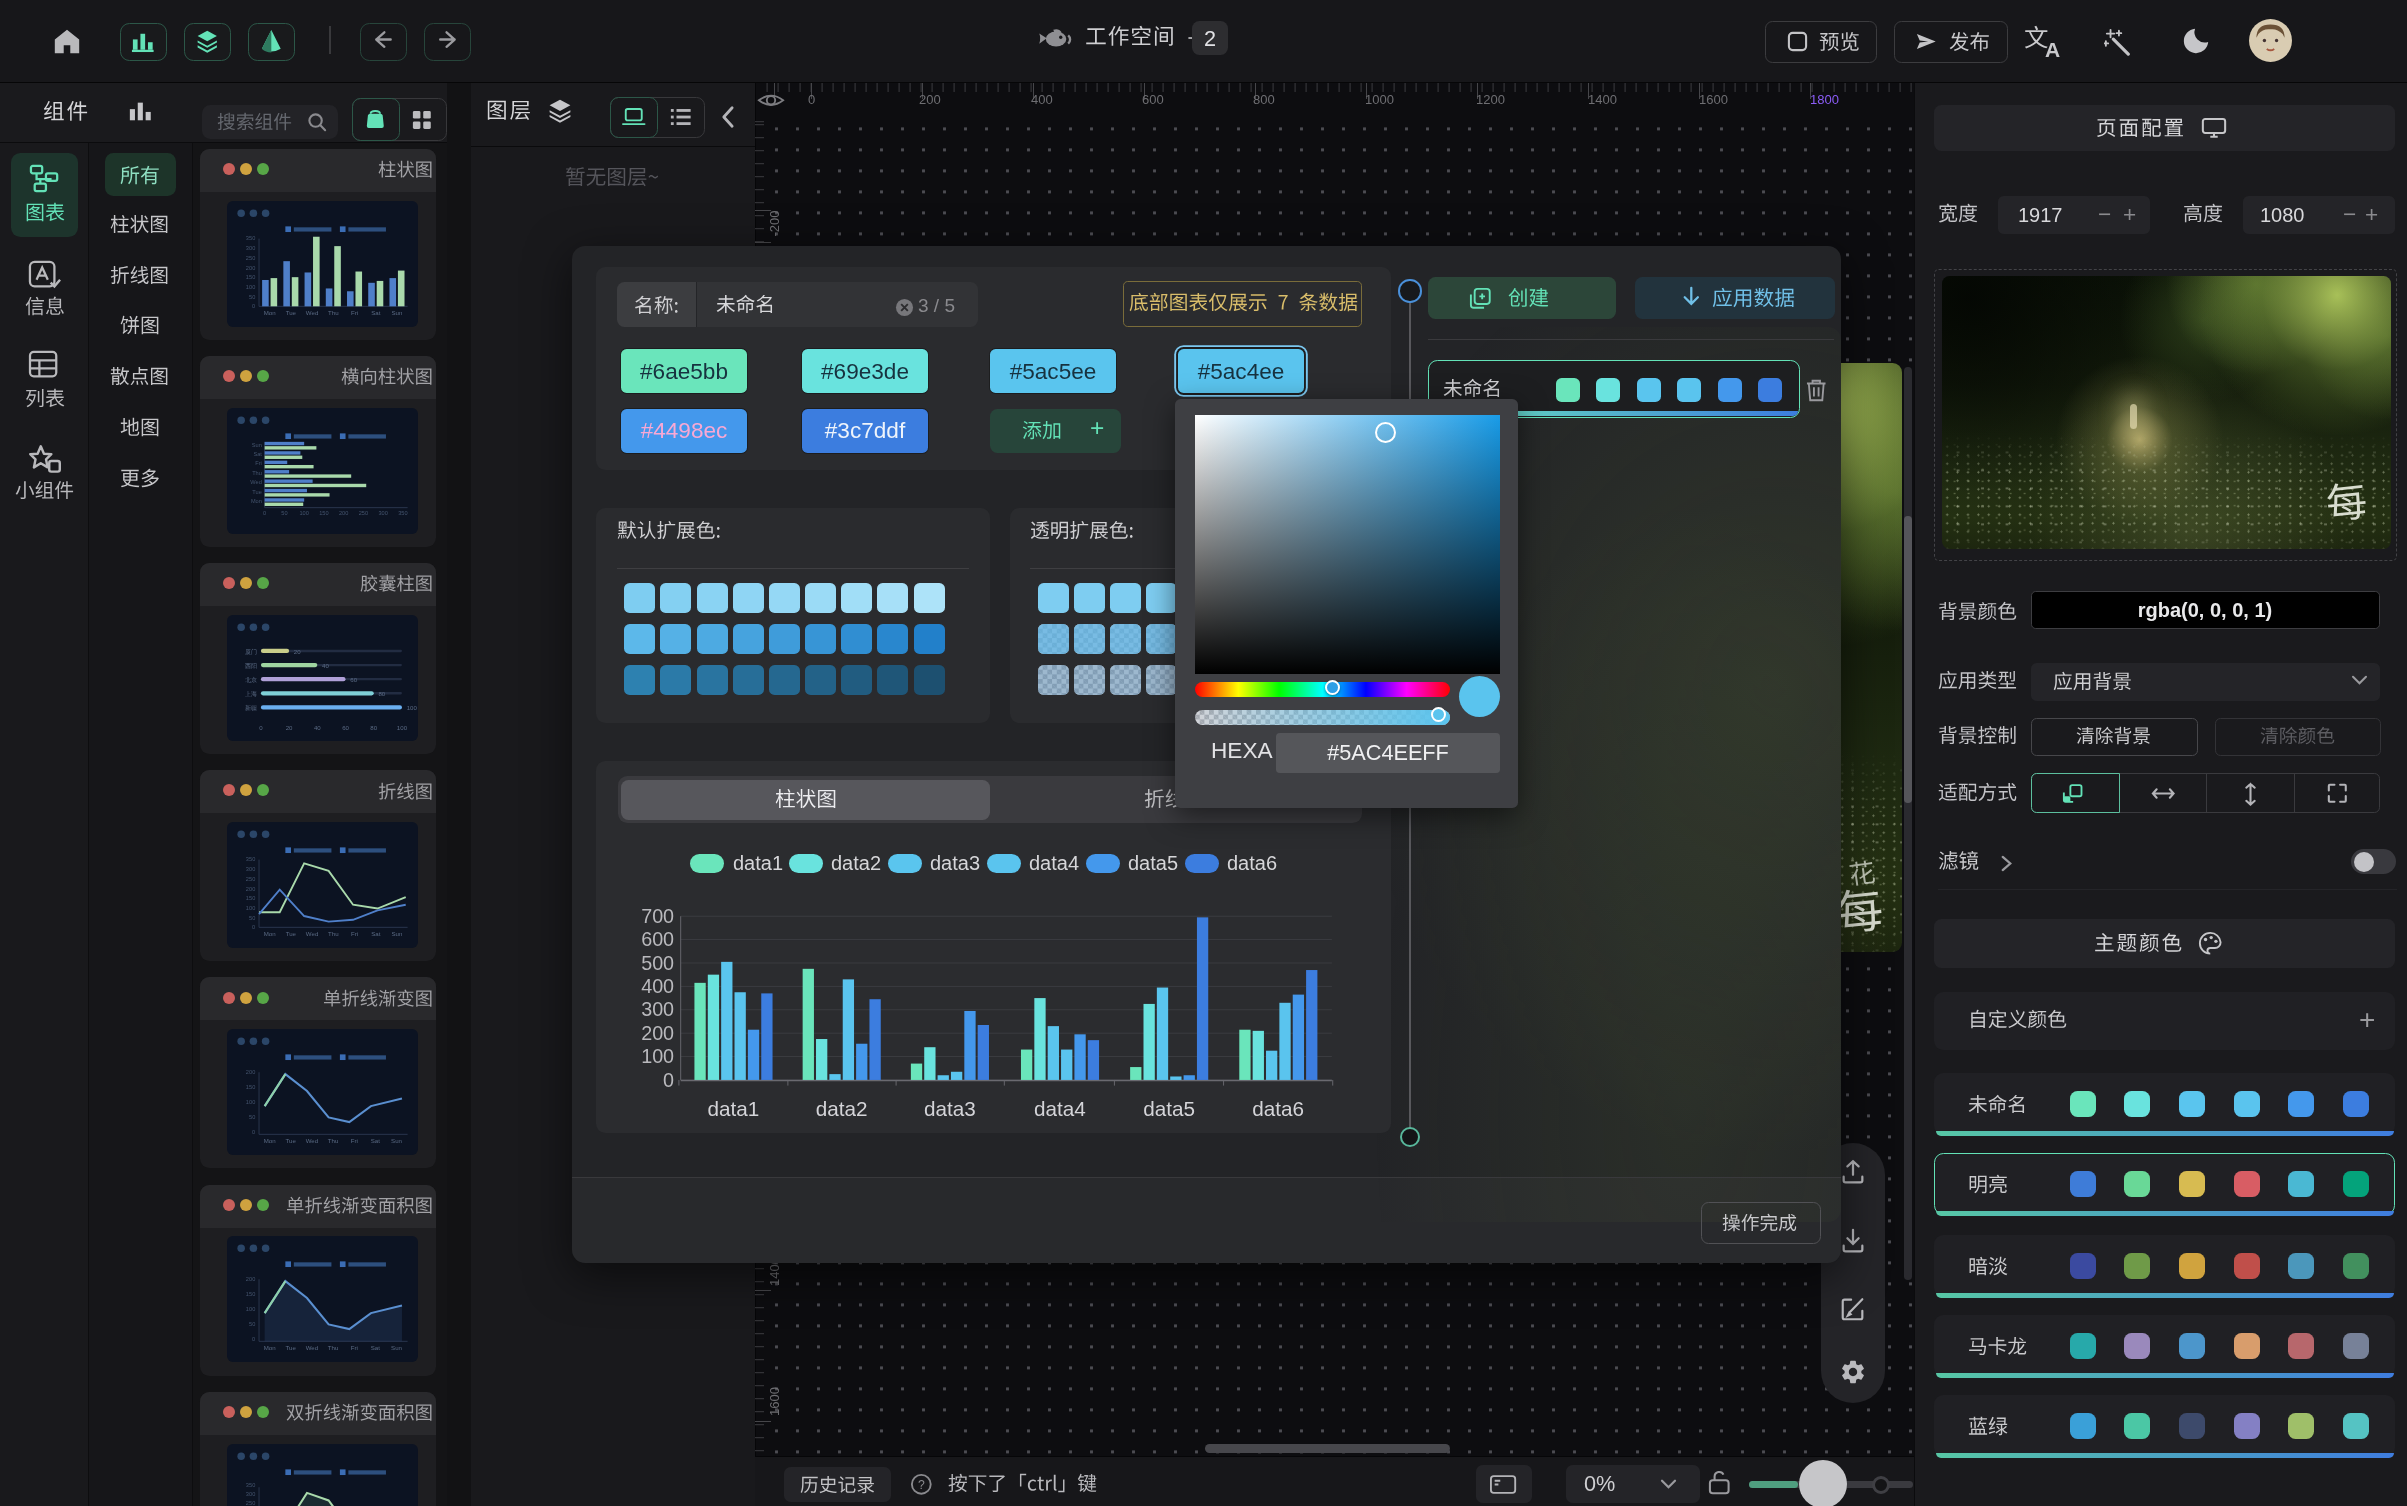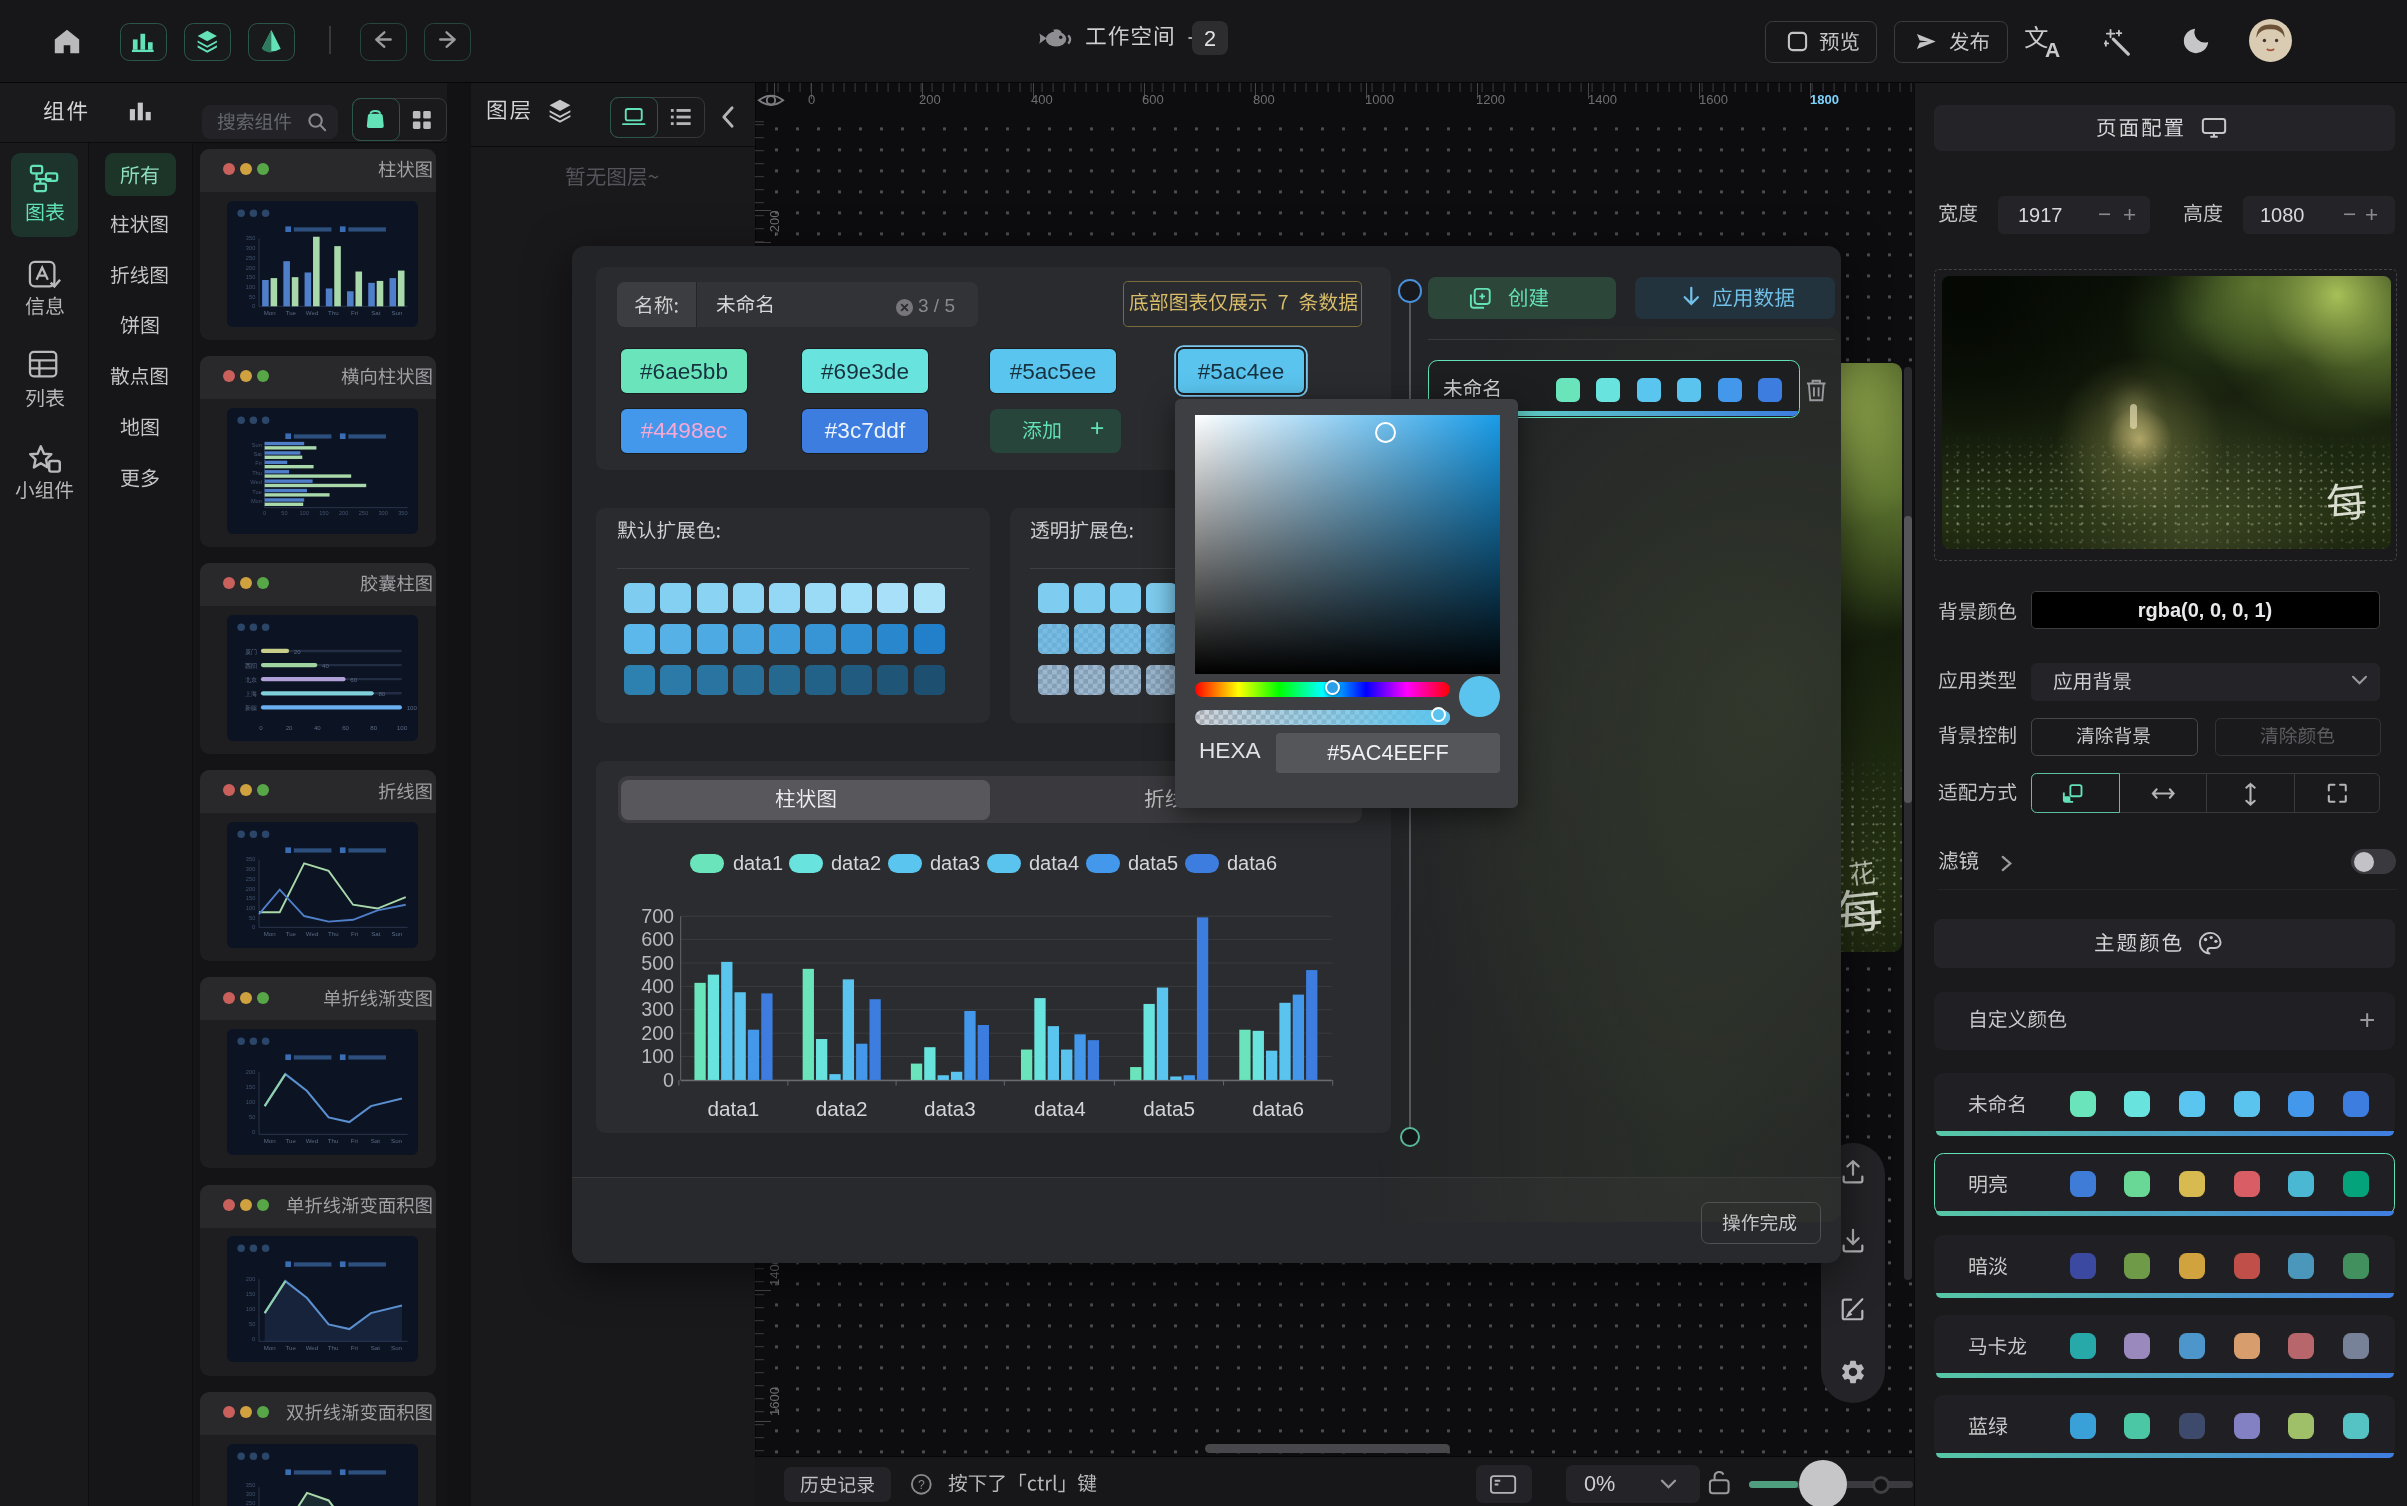--- a/index.html
+++ b/index.html
@@ -675,21 +675,21 @@
     <div style="position:absolute;left:765px;top:83px;width:1147px;height:16px;background:repeating-linear-gradient(90deg,#46464a 0 0.9px,transparent 0.9px 111px);background-position-x:46px"></div>
     <div style="position:absolute;font-size:13px;color:#6e6e72;font-weight:400;white-space:nowrap;left:808px;top:92px;">0</div>
     <div style="position:absolute;font-size:13px;color:#6e6e72;font-weight:400;white-space:nowrap;left:919px;top:92px;">200</div>
     <div style="position:absolute;font-size:13px;color:#6e6e72;font-weight:400;white-space:nowrap;left:1031px;top:92px;">400</div>
     <div style="position:absolute;font-size:13px;color:#6e6e72;font-weight:400;white-space:nowrap;left:1142px;top:92px;">600</div>
     <div style="position:absolute;font-size:13px;color:#6e6e72;font-weight:400;white-space:nowrap;left:1253px;top:92px;">800</div>
     <div style="position:absolute;font-size:13px;color:#6e6e72;font-weight:400;white-space:nowrap;left:1365px;top:92px;">1000</div>
     <div style="position:absolute;font-size:13px;color:#6e6e72;font-weight:400;white-space:nowrap;left:1476px;top:92px;">1200</div>
     <div style="position:absolute;font-size:13px;color:#6e6e72;font-weight:400;white-space:nowrap;left:1588px;top:92px;">1400</div>
     <div style="position:absolute;font-size:13px;color:#6e6e72;font-weight:400;white-space:nowrap;left:1699px;top:92px;">1600</div>
-    <div style="position:absolute;font-size:13px;color:#7dd3fc;font-weight:700;white-space:nowrap;left:1810px;top:92px;">1800</div>
+    <div style="position:absolute;font-size:13px;color:#8b5cf6;font-weight:400;white-space:nowrap;left:1810px;top:92px;">1800</div>
     <div style="position:absolute;left:755px;top:113px;width:8.5px;height:1342px;background:repeating-linear-gradient(180deg,#3b3b3f 0 0.9px,transparent 0.9px 13px);background-position-y:11.2px"></div>
     <div style="position:absolute;left:755px;top:113px;width:16px;height:1342px;background:repeating-linear-gradient(180deg,#46464a 0 0.9px,transparent 0.9px 131px);background-position-y:129px"></div>
     <div style="position:absolute;left:767px;top:186px;width:15px;height:75px;display:flex;align-items:center;justify-content:center">
       <div style="transform:rotate(-90deg);font-size:13px;color:#6e6e72;white-space:nowrap">-200</div>
     </div>
     <div style="position:absolute;left:767px;top:317px;width:15px;height:75px;display:flex;align-items:center;justify-content:center">
       <div style="transform:rotate(-90deg);font-size:13px;color:#6e6e72;white-space:nowrap">0</div>
     </div>
     <div style="position:absolute;left:767px;top:448px;width:15px;height:75px;display:flex;align-items:center;justify-content:center">
       <div style="transform:rotate(-90deg);font-size:13px;color:#6e6e72;white-space:nowrap">200</div>
@@ -1282,16 +1282,16 @@
     </svg>
     <div style="position:absolute;left:1175px;top:399px;width:343px;height:409px;background:#3e3f43;border-radius:5.6px;box-shadow:0 7.5px 28px rgba(0,0,0,.5);z-index:30">
       <div style="position:absolute;left:20px;top:16px;width:305px;height:259px;background:linear-gradient(to top,#000,rgba(0,0,0,0)),linear-gradient(to right,#fff,#199ce8)"></div>
       <div style="position:absolute;left:200px;top:22.6px;width:21px;height:21px;border:2.8px solid #fff;border-radius:50%"></div>
       <div style="position:absolute;left:20px;top:283px;width:255px;height:15px;border-radius:7.5px;background:linear-gradient(90deg,#f00,#ff0 17%,#0f0 33%,#0ff 50%,#00f 67%,#f0f 83%,#f00)"></div>
       <div style="position:absolute;left:150px;top:281px;width:15px;height:15px;background:#2e9fe6;border:2.8px solid #fff;border-radius:50%;box-shadow:0 0.9px 2.8px rgba(0,0,0,.4)"></div>
       <div style="position:absolute;left:20px;top:311px;width:255px;height:15px;border-radius:7.5px;background-image:linear-gradient(45deg,#a6a9b0 25%,transparent 25%,transparent 75%,#a6a9b0 75%),linear-gradient(45deg,#a6a9b0 25%,#d2d4d9 25%,#d2d4d9 75%,#a6a9b0 75%);background-size:9.4px 9.4px;background-position:0 0,4.7px 4.7px;overflow:hidden"></div>
       <div style="position:absolute;left:20px;top:311px;width:255px;height:15px;border-radius:7.5px;background:linear-gradient(90deg,rgba(90,196,238,0),#5ac4ee)"></div>
       <div style="position:absolute;left:256px;top:308px;width:15px;height:15px;background:#5ac4ee;border:2.8px solid #fff;border-radius:50%"></div>
       <div style="position:absolute;left:284px;top:277px;width:41px;height:41px;background:#5ac4ee;border-radius:50%"></div>
-      <div style="position:absolute;left:24px;top:339px;font-size:22.6px;color:#e2e2e5">HEXA</div>
+      <div style="position:absolute;left:36px;top:339px;font-size:22.6px;color:#e2e2e5">HEXA</div>
       <div style="position:absolute;left:101px;top:334px;width:224px;height:40px;background:#55565a;border-radius:3.8px;text-align:center;line-height:40px;font-size:21.7px;color:#f0f0f2">#5AC4EEFF</div>
     </div>
   </div>
 
 </body></html>

